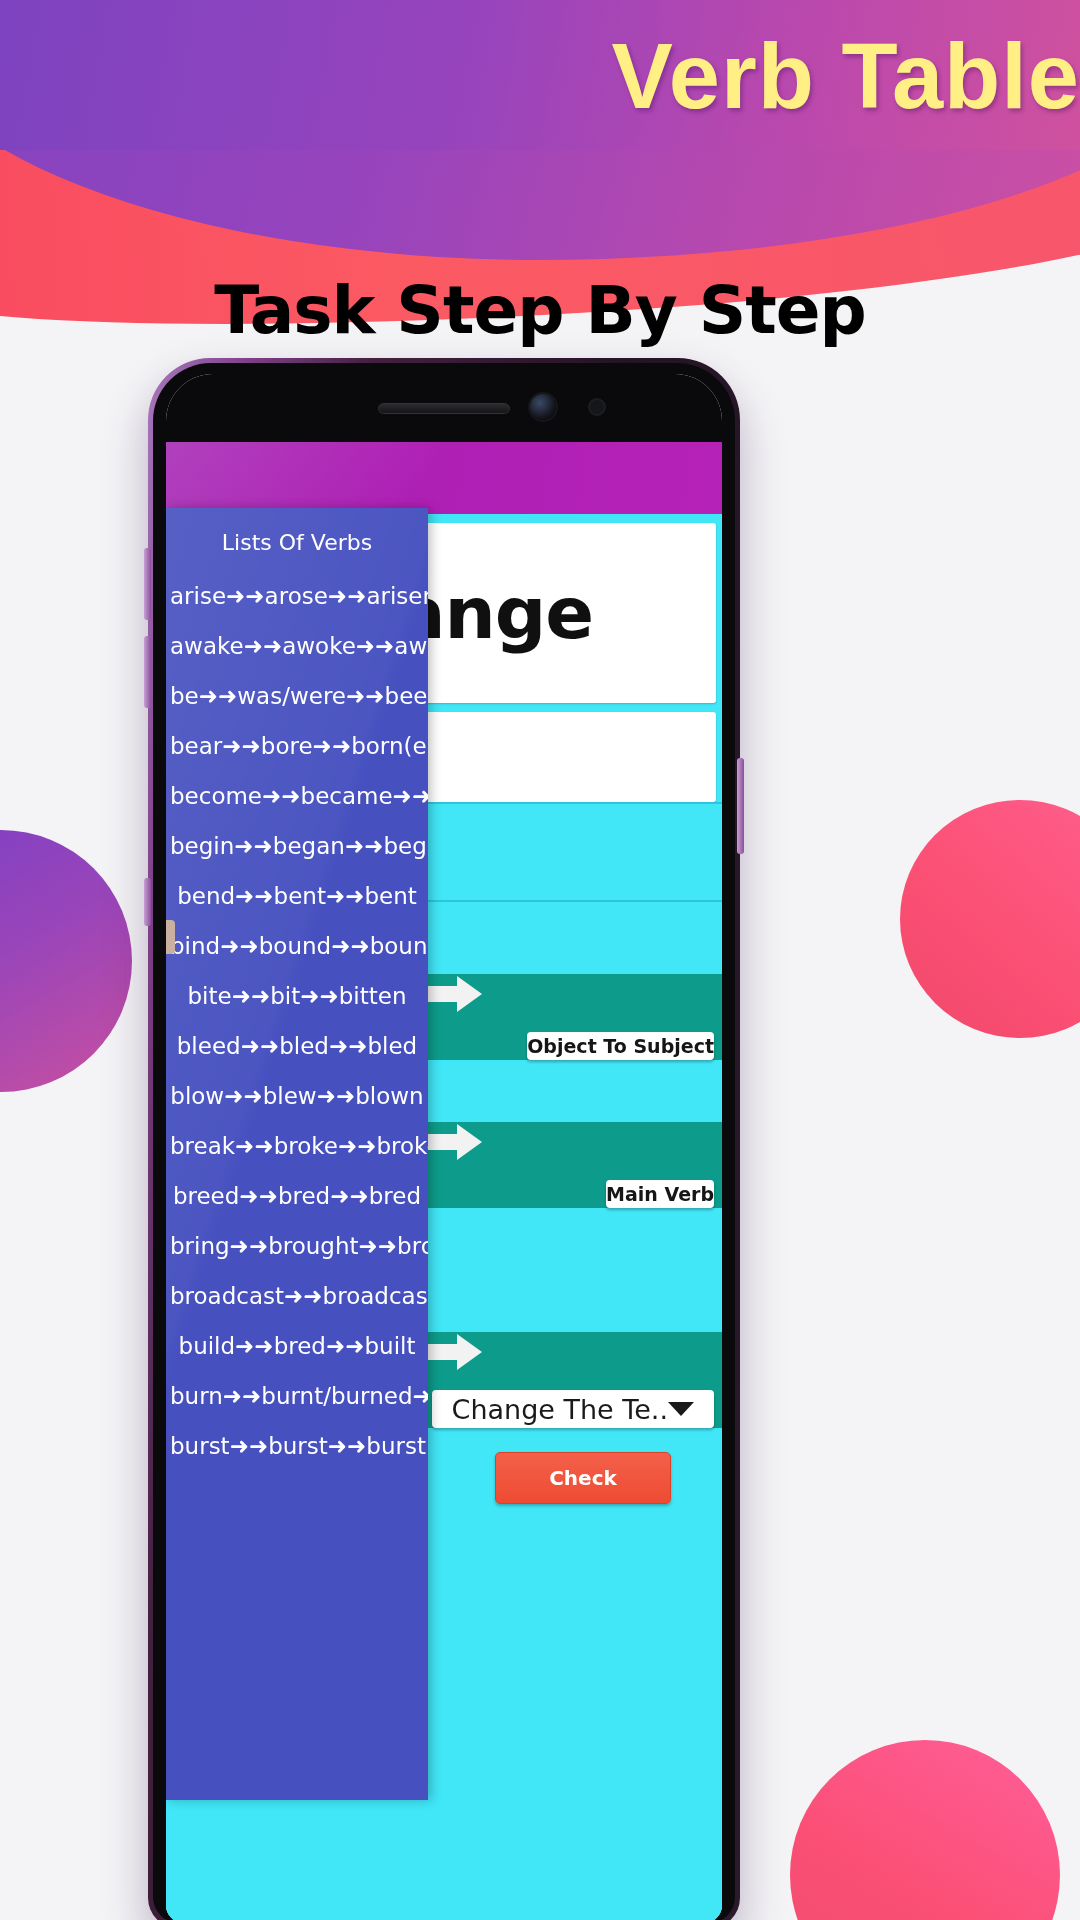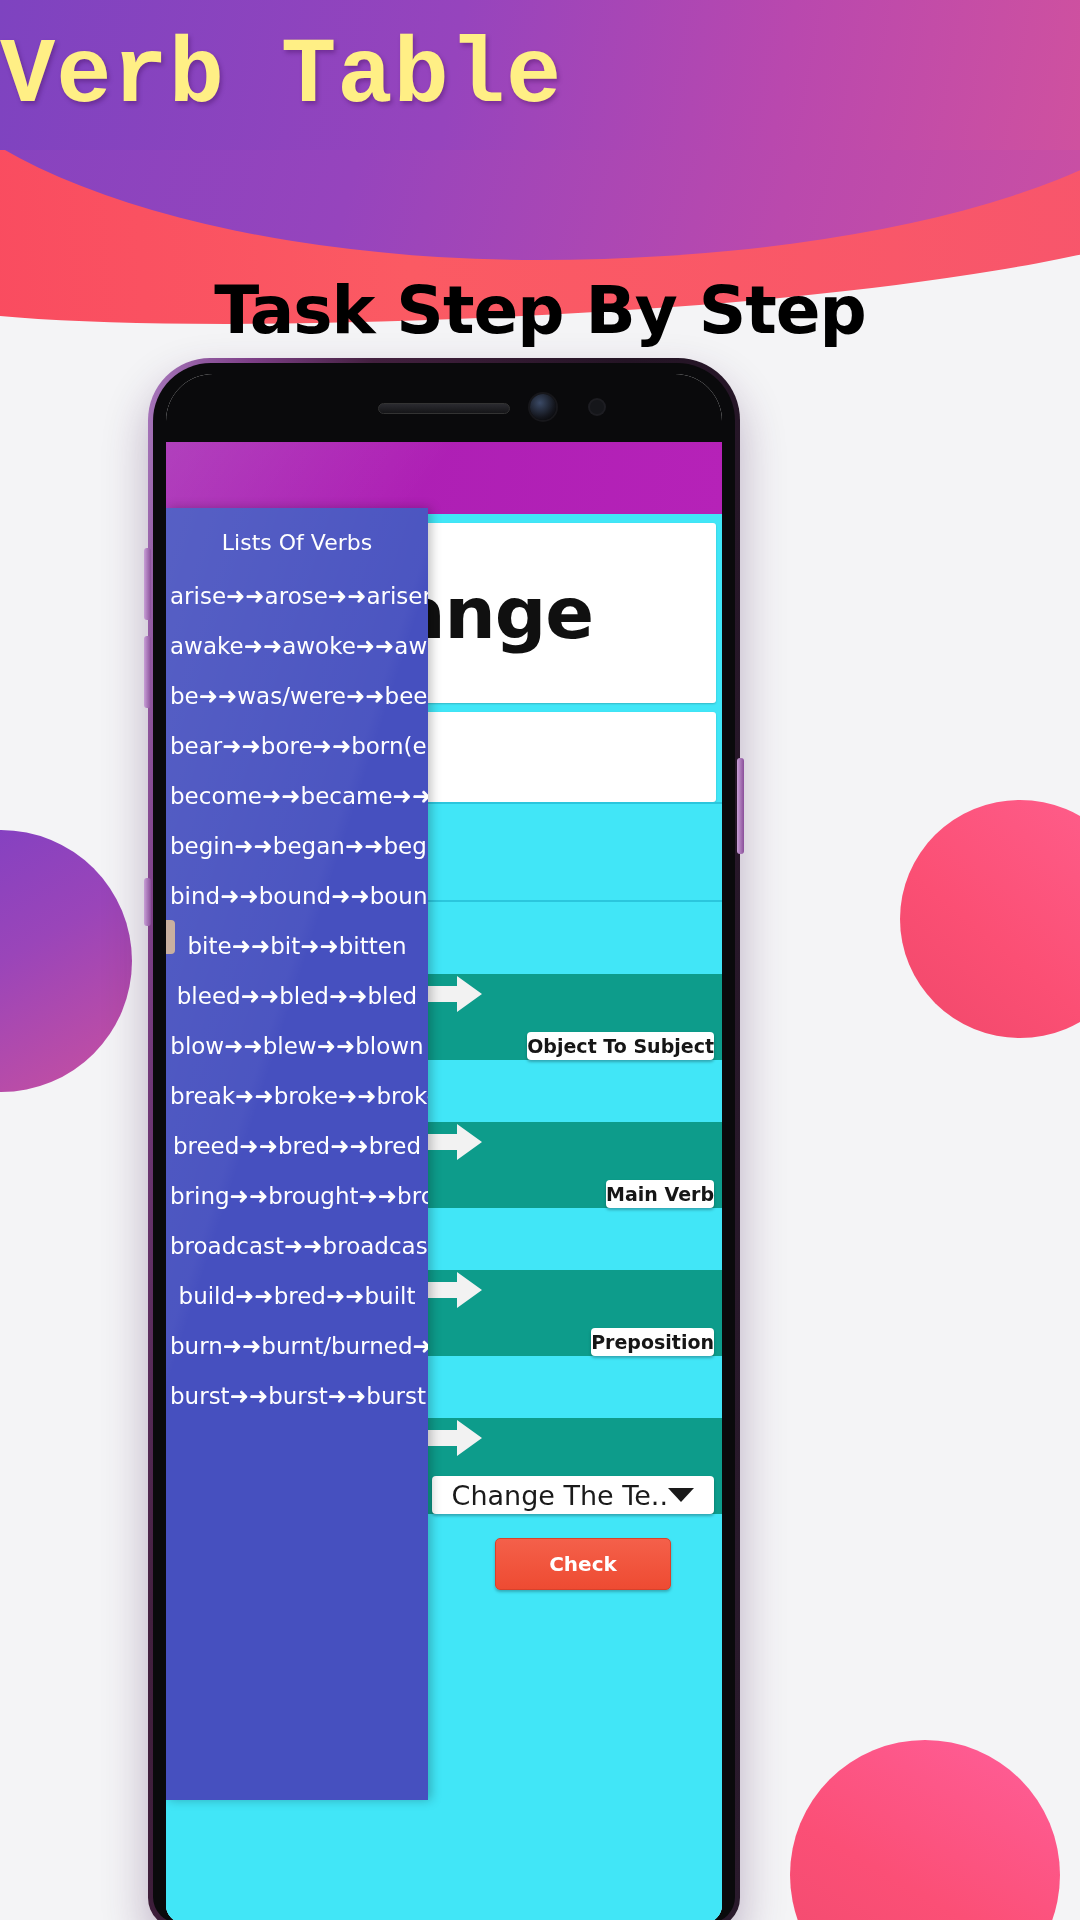--- a/index.html
+++ b/index.html
@@ -50,22 +50,22 @@
   }
   .blob-bottom{
     right:20px; bottom:-90px; width:270px; height:270px;
     background:linear-gradient(210deg,#ff5f9a 0%,#fb4f76 55%,#ef4a6d 100%);
     z-index:1;
   }
 
   
   #page-title{
     position:absolute; top:24px; left:0; width:100%;
-    z-index:6; text-align:left;
-    font-family:Liberation Mono, monospace;
+    z-index:6; text-align:right;
+    font-family:Liberation Sans, sans-serif;
     font-weight:bold; font-size:92px; letter-spacing:1px;
     color:#ffef85;
     text-shadow:2px 3px 4px rgba(60,10,80,.35);
   }
   #section-title{
     position:absolute; top:272px; left:0; width:100%;
     z-index:6; text-align:center;
     font-family:"DejaVu Sans", sans-serif;
     font-weight:bold; font-size:66px; letter-spacing:-1px;
     color:#000000;
@@ -328,29 +328,20 @@
             <div class="sheen"></div>
             <span class="arrow-ico">
               <svg viewBox="0 0 58 40" width="58" height="40" aria-hidden="true">
                 <polygon points="0,12 32,12 32,2 57,20 32,38 32,28 0,28" fill="#f2f2f2"></polygon>
               </svg>
             </span>
             <div class="action-btn">Main Verb</div>
           </div>
           <div class="action-gap"></div>
 
-          <div class="action-row">
-            <div class="sheen"></div>
-            <span class="arrow-ico">
-              <svg viewBox="0 0 58 40" width="58" height="40" aria-hidden="true">
-                <polygon points="0,12 32,12 32,2 57,20 32,38 32,28 0,28" fill="#f2f2f2"></polygon>
-              </svg>
-            </span>
-            <div class="action-btn">Preposition</div>
-          </div>
           <div class="action-gap"></div>
 
           <div class="action-row" style="height:96px">
             <div class="sheen"></div>
             <span class="arrow-ico">
               <svg viewBox="0 0 58 40" width="58" height="40" aria-hidden="true">
                 <polygon points="0,12 32,12 32,2 57,20 32,38 32,28 0,28" fill="#f2f2f2"></polygon>
               </svg>
             </span>
             <div class="spinner-btn">
@@ -371,20 +362,21 @@
       <div id="verb-drawer">
         <div class="drawer-sheen"></div>
         <div id="verb-drawer-title">Lists Of Verbs</div>
         <div id="verb-list">
             <div class="verb-row">arise➜➜arose➜➜arisen</div>
             <div class="verb-row">awake➜➜awoke➜➜awoken</div>
             <div class="verb-row">be➜➜was/were➜➜been</div>
             <div class="verb-row">bear➜➜bore➜➜born(e)</div>
             <div class="verb-row">become➜➜became➜➜become</div>
             <div class="verb-row">begin➜➜began➜➜begun</div>
+            <div class="verb-row">bend➜➜bent➜➜bent</div>
             <div class="verb-row">bind➜➜bound➜➜bound</div>
             <div class="verb-row">bite➜➜bit➜➜bitten</div>
             <div class="verb-row">bleed➜➜bled➜➜bled</div>
             <div class="verb-row">blow➜➜blew➜➜blown</div>
             <div class="verb-row">break➜➜broke➜➜broken</div>
             <div class="verb-row">breed➜➜bred➜➜bred</div>
             <div class="verb-row">bring➜➜brought➜➜brought</div>
             <div class="verb-row">broadcast➜➜broadcast➜➜br..</div>
             <div class="verb-row">build➜➜bred➜➜built</div>
             <div class="verb-row">burn➜➜burnt/burned➜➜burnt..</div>

